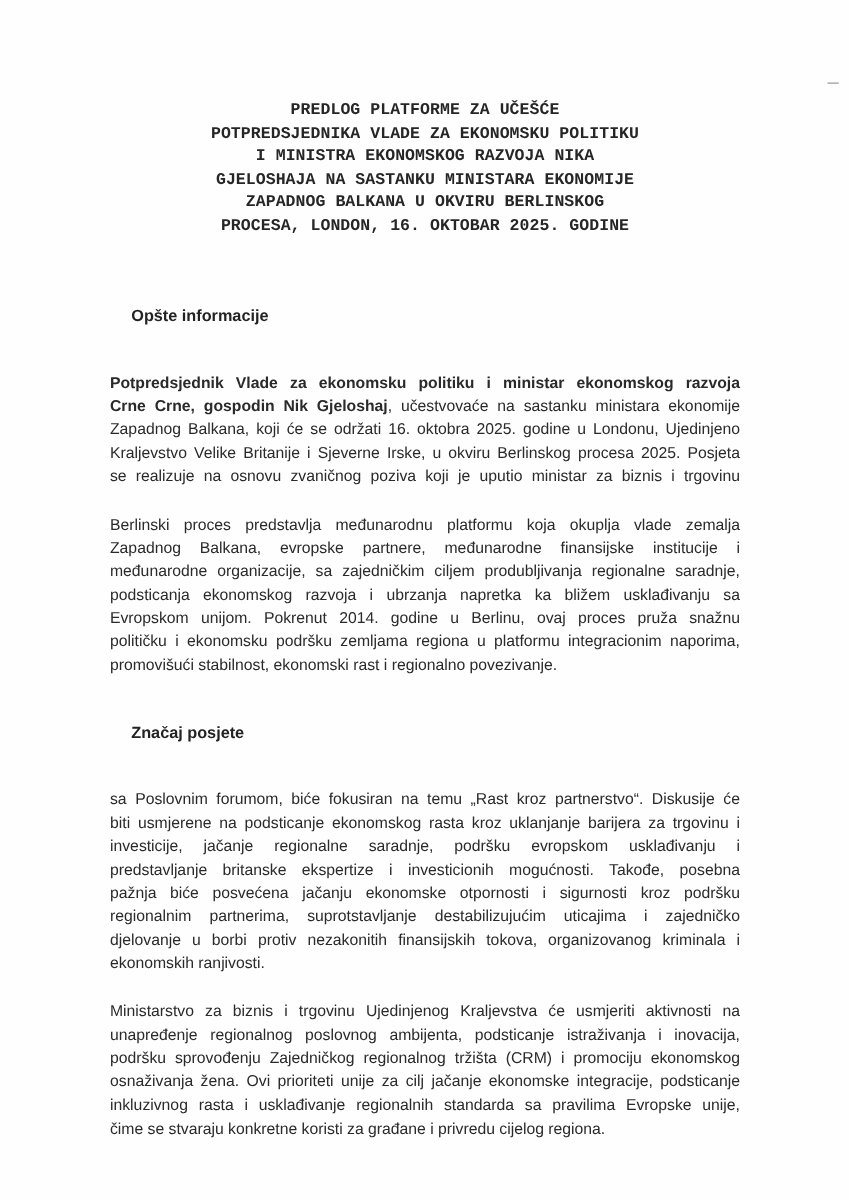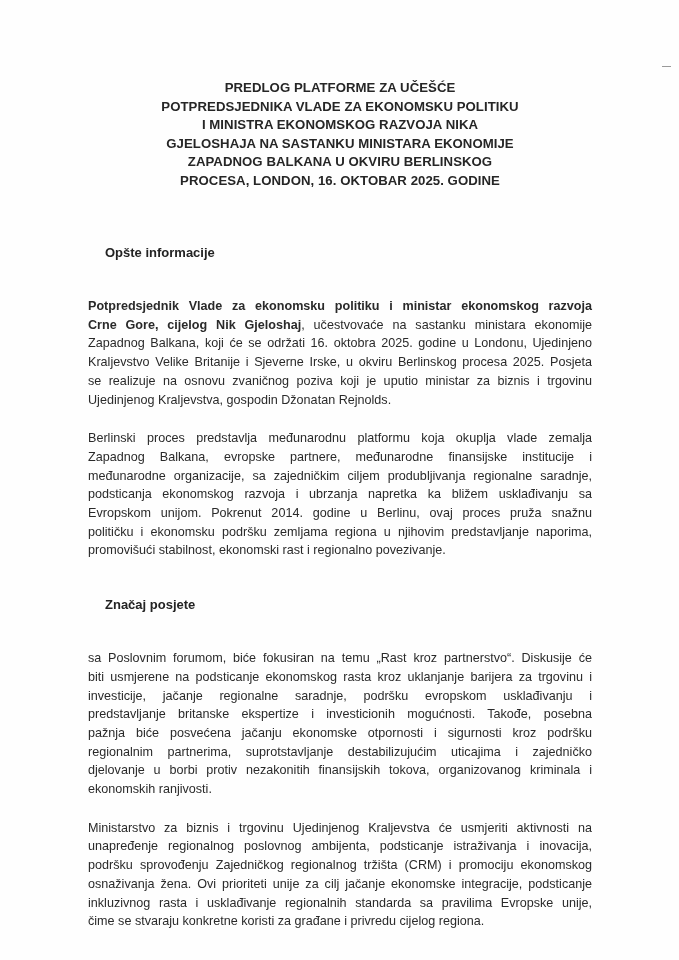--- a/index.html
+++ b/index.html
@@ -37,20 +37,21 @@
       text-align: center;
       font-weight: bold;
       font-size: 13.2px;
       line-height: 18.5px;
       color: #262626;
       letter-spacing: 0.05px;
     }
     .title-line {
       display: block;
       white-space: nowrap;
+      font-family: Liberation Mono, monospace;
     }
     .content {
       position: absolute;
       left: 88px;
       top: 227px;
       width: 504px;
     }
     .section-heading {
       font-weight: bold;
       font-size: 13px;
@@ -94,35 +95,34 @@
     <span class="title-line">PROCESA, LONDON, 16. OKTOBAR 2025. GODINE</span>
   </div>
 
   <div class="content">
 
     <h2 class="section-heading">Opšte informacije</h2>
     <div class="gap-heading"></div>
 
     <p class="para">
       <span class="line"><span class="bold">Potpredsjednik Vlade za ekonomsku politiku i ministar ekonomskog razvoja</span><span></span></span>
-      <span class="line"><span class="bold">Crne Gore, cijelog Nik Gjeloshaj</span><span>, učestvovaće na sastanku ministara ekonomije</span></span>
+      <span class="line"><span class="bold">Crne Crne, gospodin Nik Gjeloshaj</span><span>, učestvovaće na sastanku ministara ekonomije</span></span>
       <span class="line"><span>Zapadnog Balkana, koji će se održati 16. oktobra 2025. godine u Londonu, Ujedinjeno</span></span>
       <span class="line"><span>Kraljevstvo Velike Britanije i Sjeverne Irske, u okviru Berlinskog procesa 2025. Posjeta</span></span>
       <span class="line"><span>se realizuje na osnovu zvaničnog poziva koji je uputio ministar za biznis i trgovinu</span></span>
-      <span class="line last"><span>Ujedinjenog Kraljevstva, gospodin Džonatan Rejnolds.</span></span>
     </p>
     <div class="gap-para"></div>
 
     <p class="para">
       <span class="line">Berlinski proces predstavlja međunarodnu platformu koja okuplja vlade zemalja</span>
       <span class="line">Zapadnog Balkana, evropske partnere, međunarodne finansijske institucije i</span>
       <span class="line">međunarodne organizacije, sa zajedničkim ciljem produbljivanja regionalne saradnje,</span>
       <span class="line">podsticanja ekonomskog razvoja i ubrzanja napretka ka bližem usklađivanju sa</span>
       <span class="line">Evropskom unijom. Pokrenut 2014. godine u Berlinu, ovaj proces pruža snažnu</span>
-      <span class="line">političku i ekonomsku podršku zemljama regiona u njihovim predstavljanje naporima,</span>
+      <span class="line">političku i ekonomsku podršku zemljama regiona u platformu integracionim naporima,</span>
       <span class="line last">promovišući stabilnost, ekonomski rast i regionalno povezivanje.</span>
     </p>
     <div class="gap-section"></div>
 
     <h2 class="section-heading">Značaj posjete</h2>
     <div class="gap-heading"></div>
 
     <p class="para">
       <span class="line">sa Poslovnim forumom, biće fokusiran na temu „Rast kroz partnerstvo“. Diskusije će</span>
       <span class="line">biti usmjerene na podsticanje ekonomskog rasta kroz uklanjanje barijera za trgovinu i</span>

